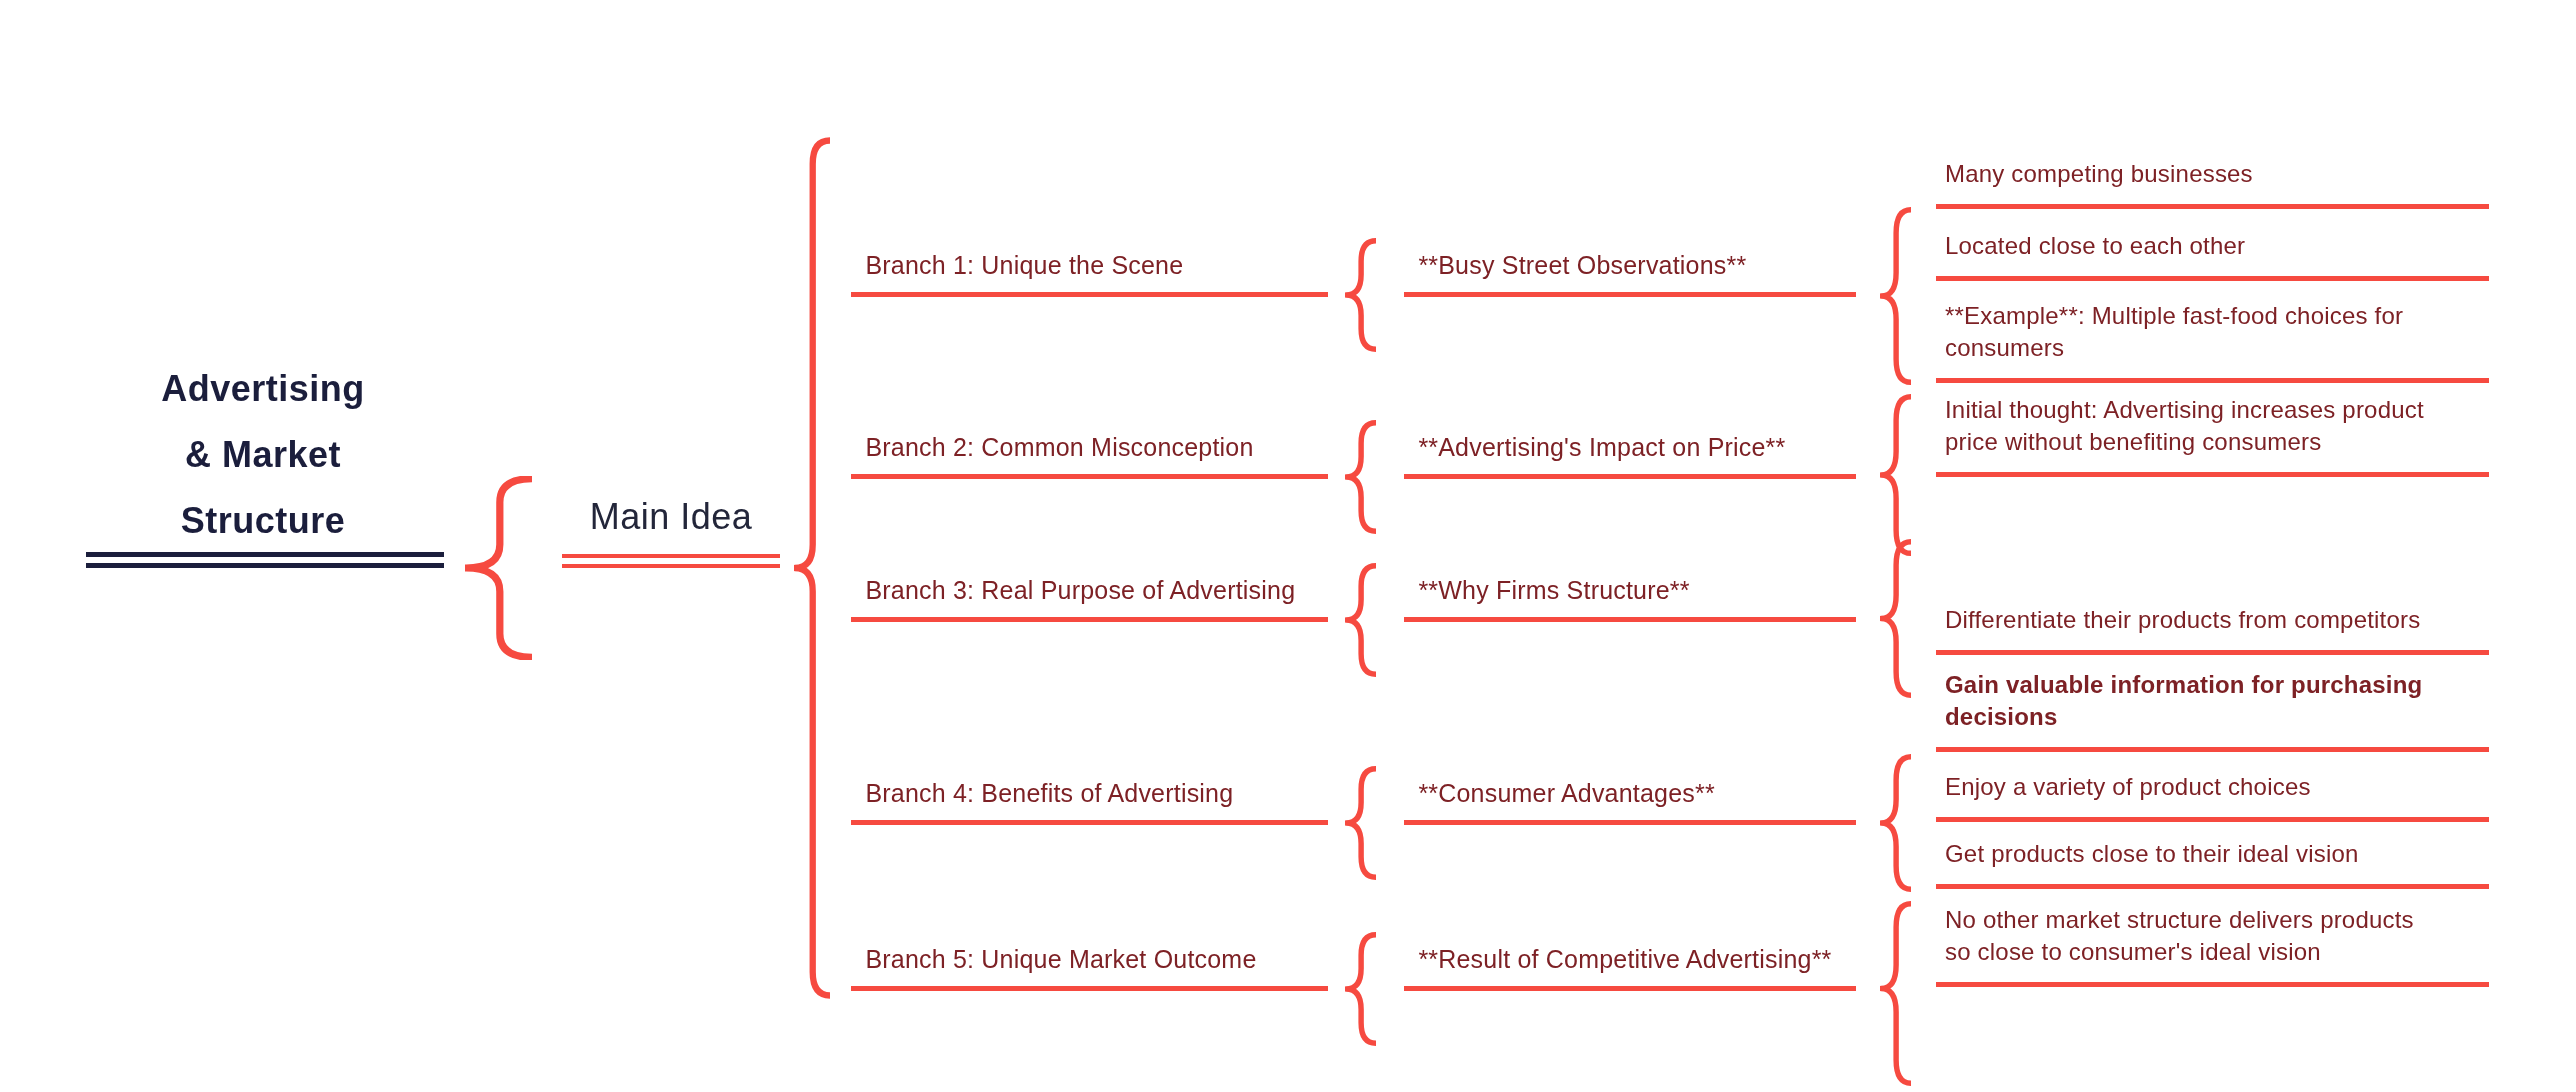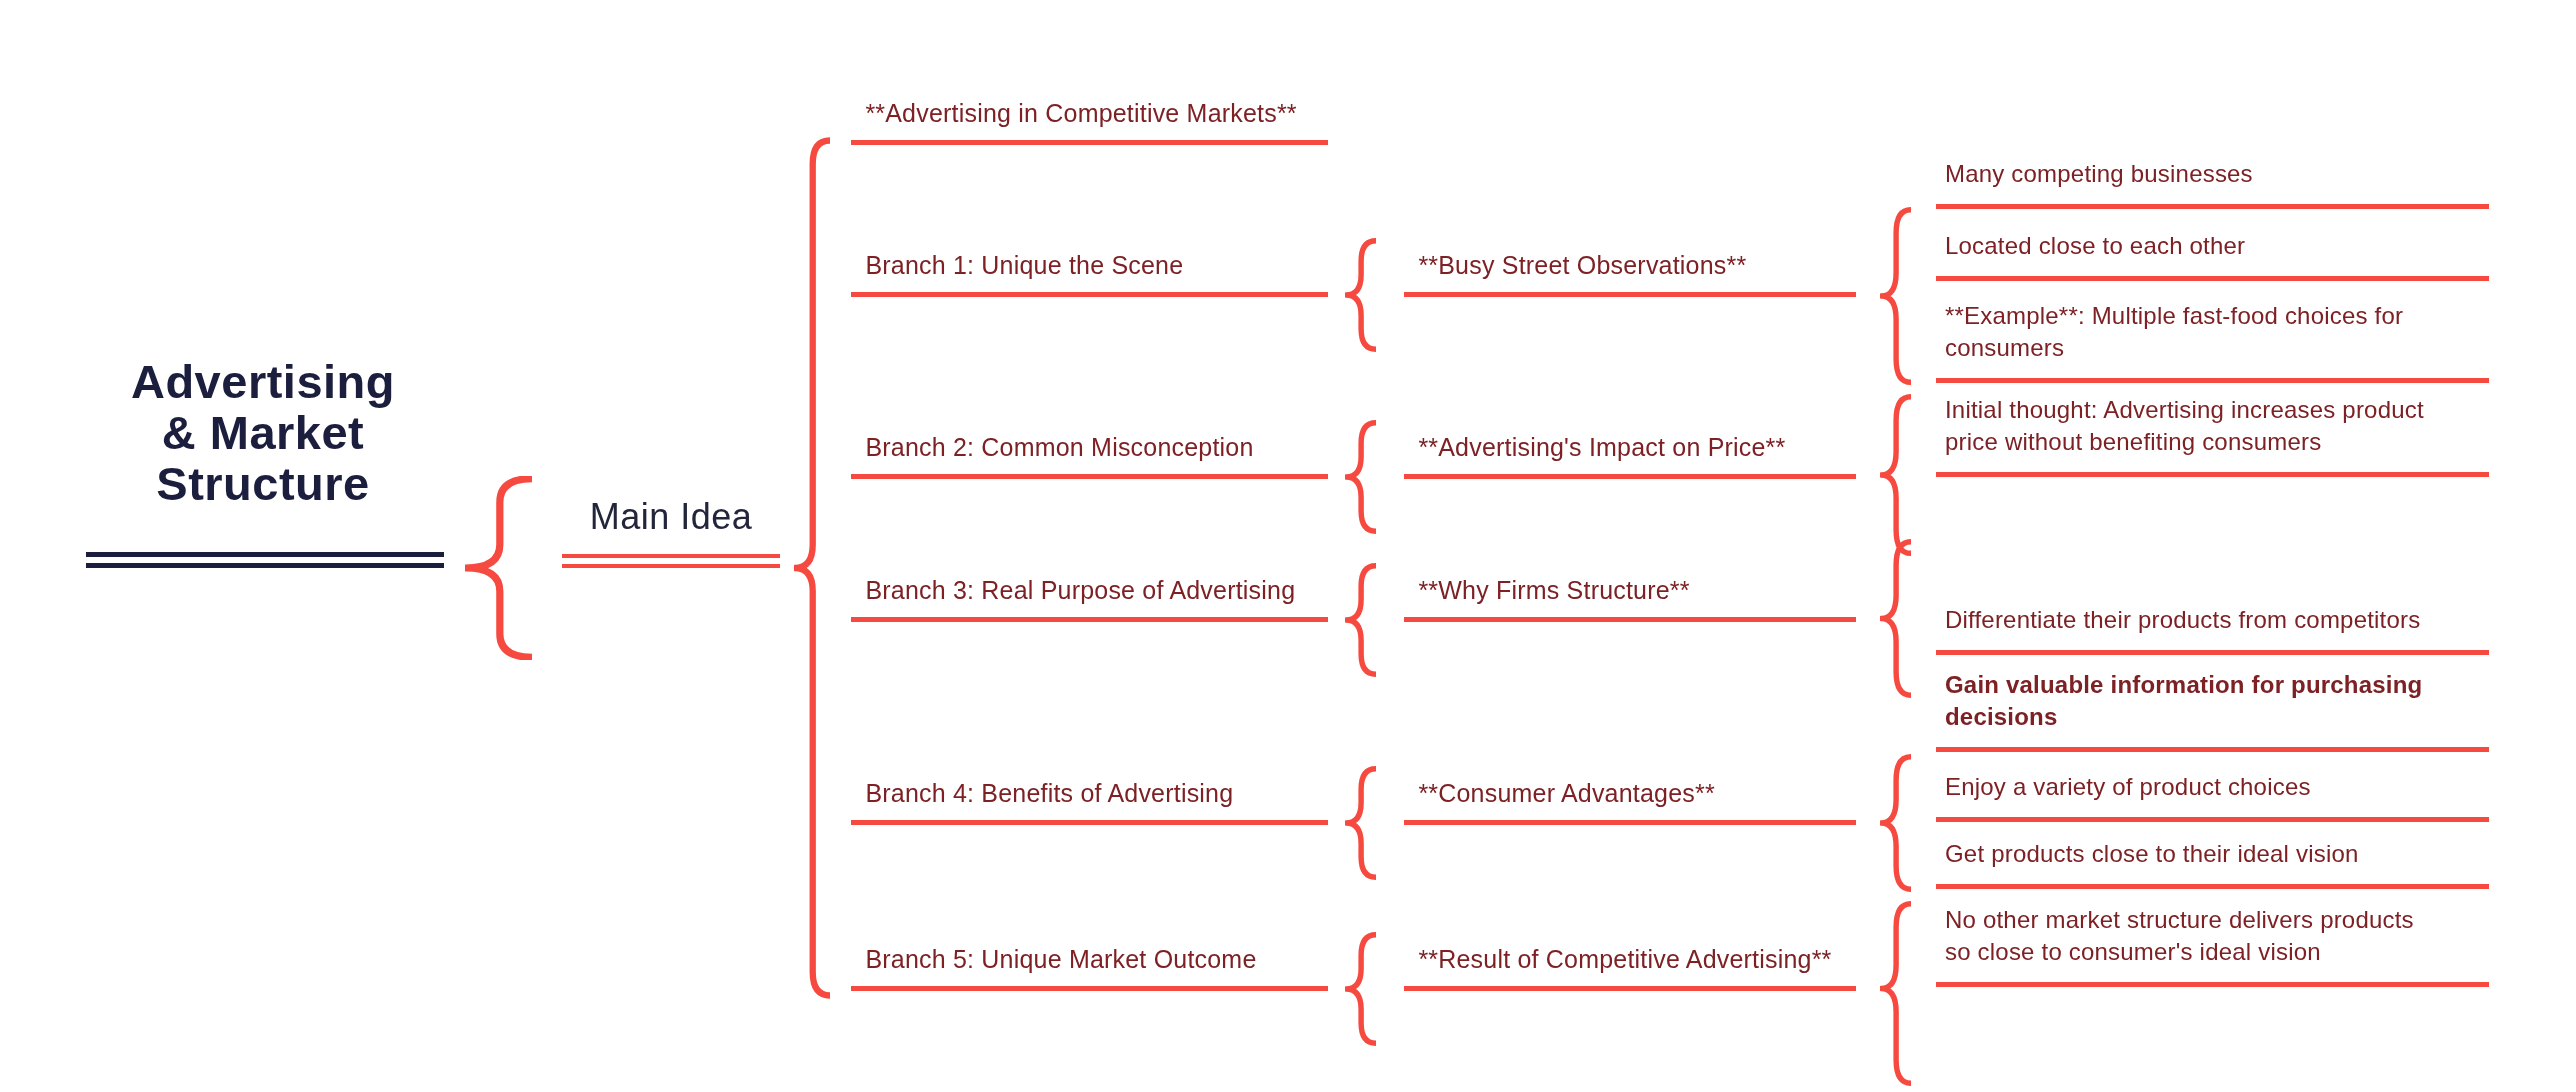--- a/index.html
+++ b/index.html
@@ -11,21 +11,21 @@
   #canvas{
     position:relative;
     width:2576px;height:1092px;
     background:#ffffff;
     overflow:hidden;
     font-family:"Liberation Sans", sans-serif;
   }
   .root-title{
     position:absolute;
     color:var(--navy);
-    font-size:47px;line-height:51px;font-weight:600;
+    font-size:36px;line-height:66px;font-weight:600;
     letter-spacing:0.5px;
     text-align:center;
     white-space:pre-line;
   }
   .main-idea{
     position:absolute;
     color:#23263a;
     font-size:36px;line-height:41px;font-weight:400;
     letter-spacing:0.5px;
     text-align:center;
@@ -74,21 +74,20 @@
 <div id="canvas">
 
   <div class="root-title" style="left:81px;top:356px;width:364px;">Advertising
 &amp; Market
 Structure</div>
   <div class="dline navy" style="left:86px;top:552px;width:358px;"></div>
 
   <div class="main-idea" style="left:562px;top:496px;width:218px;">Main Idea</div>
   <div class="dline coral" style="left:562px;top:554px;width:218px;"></div>
 
-  <div class="node" style="left:851px;width:477px;bottom:947px;">**Advertising in Competitive Markets**</div>
 
   <div class="node" style="left:851px;width:477px;bottom:795px;">Branch 1: Unique the Scene</div>
   <div class="node" style="left:851px;width:477px;bottom:613px;">Branch 2: Common Misconception</div>
   <div class="node" style="left:851px;width:477px;bottom:470px;">Branch 3: Real Purpose of Advertising</div>
   <div class="node" style="left:851px;width:477px;bottom:267px;">Branch 4: Benefits of Advertising</div>
   <div class="node" style="left:851px;width:477px;bottom:101px;">Branch 5: Unique Market Outcome</div>
 
   <div class="node" style="left:1404px;width:452px;bottom:795px;">**Busy Street Observations**</div>
   <div class="node" style="left:1404px;width:452px;bottom:613px;">**Advertising's Impact on Price**</div>
   <div class="node" style="left:1404px;width:452px;bottom:470px;">**Why Firms Structure**</div>

